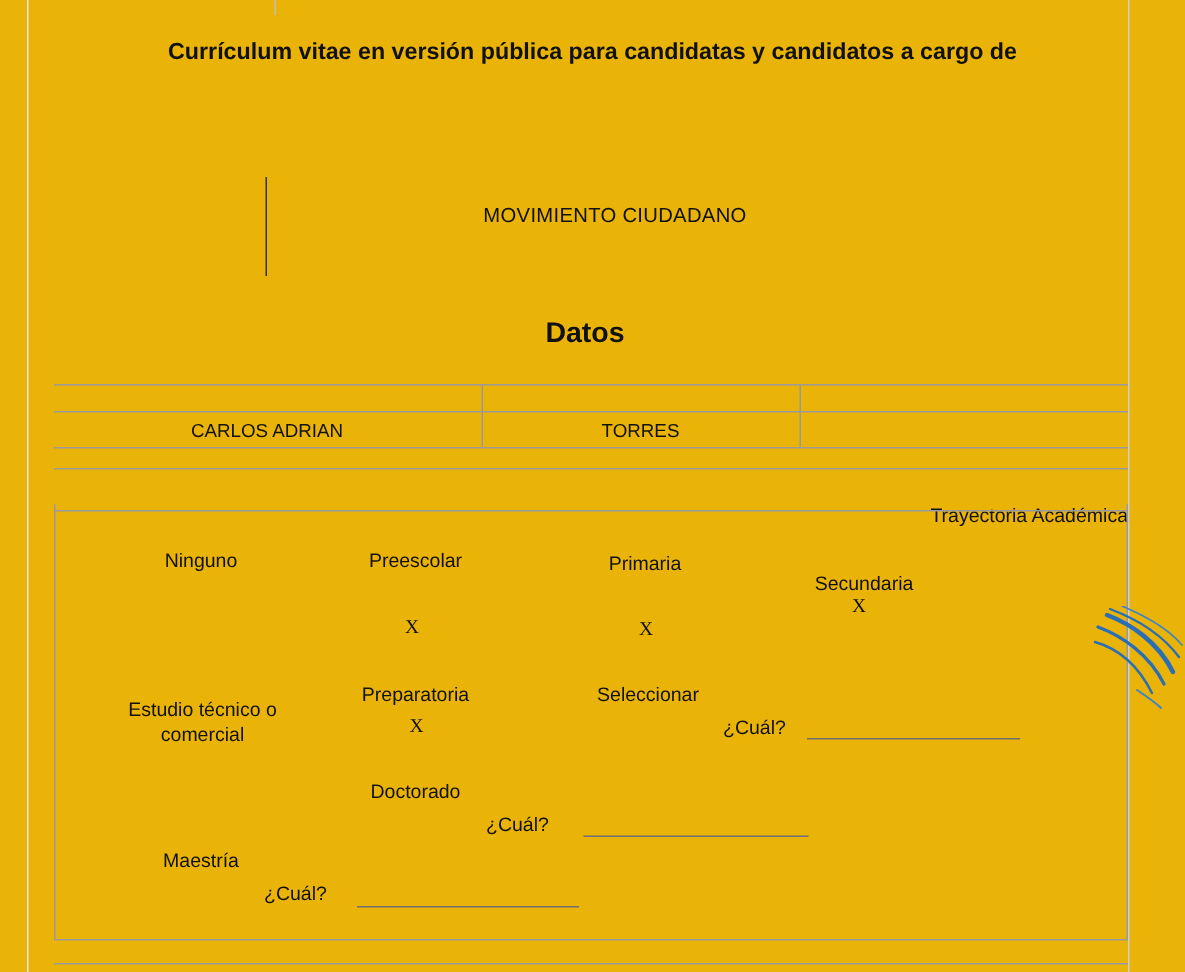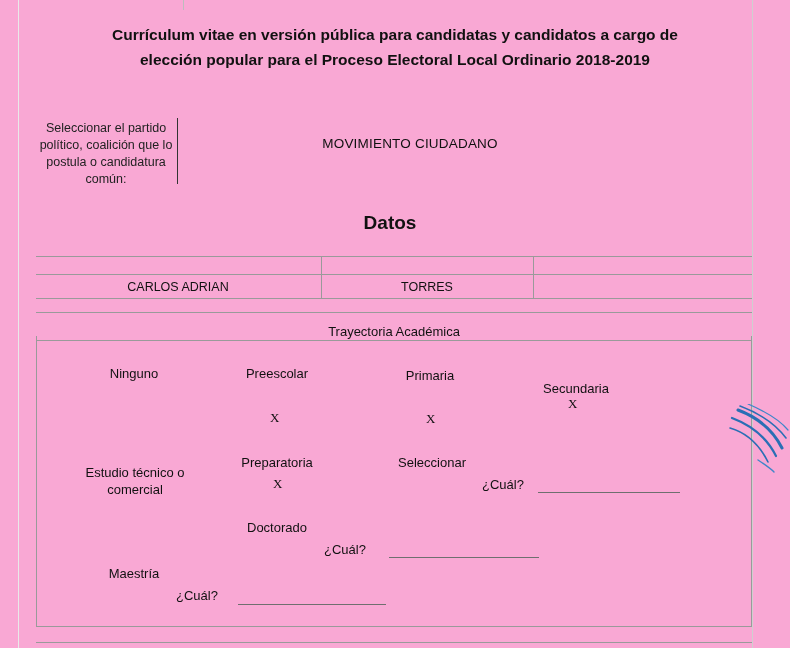--- a/index.html
+++ b/index.html
@@ -8,21 +8,21 @@
     background: #ffffff;
   }
   body {
     font-family: "Liberation Sans", sans-serif;
     color: #1a1a1a;
   }
   .page {
     position: relative;
     width: 790px;
     height: 648px;
-    background: #f9a8d4;
+    background: #eab308;
     overflow: hidden;
   }
   
   .scan-left-edge {
     position: absolute;
     left: 18px;
     top: 0;
     width: 1px;
     height: 648px;
     background: #e9e9e9;
@@ -115,23 +115,23 @@
     top: 280px;
     height: 18px;
   }
   .name-cell.c1 { left: 36px;  width: 284px; }
   .name-cell.c2 { left: 322px; width: 210px; }
   .name-cell.c3 { left: 534px; width: 218px; }
 
   .section-heading {
     position: absolute;
     left: 36px;
-    top: 324px;
+    top: 336px;
     width: 716px;
-    text-align: center;
+    text-align: right;
     font-size: 13px;
     color: #111;
   }
 
   
   .lbl {
     position: absolute;
     font-size: 13px;
     color: #111;
     line-height: 17px;
@@ -188,24 +188,22 @@
 <body>
 
 <div class="page">
 
   <div class="scan-left-edge"></div>
   <div class="scan-right-edge"></div>
   <div class="scan-top-tick"></div>
 
   <div class="title">
     <span>Currículum vitae en versión pública para candidatas y candidatos a cargo de</span>
-    <span class="line2">elección popular para el Proceso Electoral Local Ordinario 2018-2019</span>
   </div>
 
-  <div class="party-label">Seleccionar el partido político, coalición que lo postula o candidatura común:</div>
   <div class="party-divider"></div>
   <div class="party-value">MOVIMIENTO CIUDADANO</div>
 
   <div class="datos-heading">Datos</div>
 
   <div class="rule" style="left:36px; top:256px; width:716px;"></div>
   <div class="rule" style="left:36px; top:274px; width:716px;"></div>
   <div class="rule" style="left:36px; top:298px; width:716px;"></div>
   <div class="vrule" style="left:321px; top:256px; height:42px;"></div>
   <div class="vrule" style="left:533px; top:256px; height:42px;"></div>

